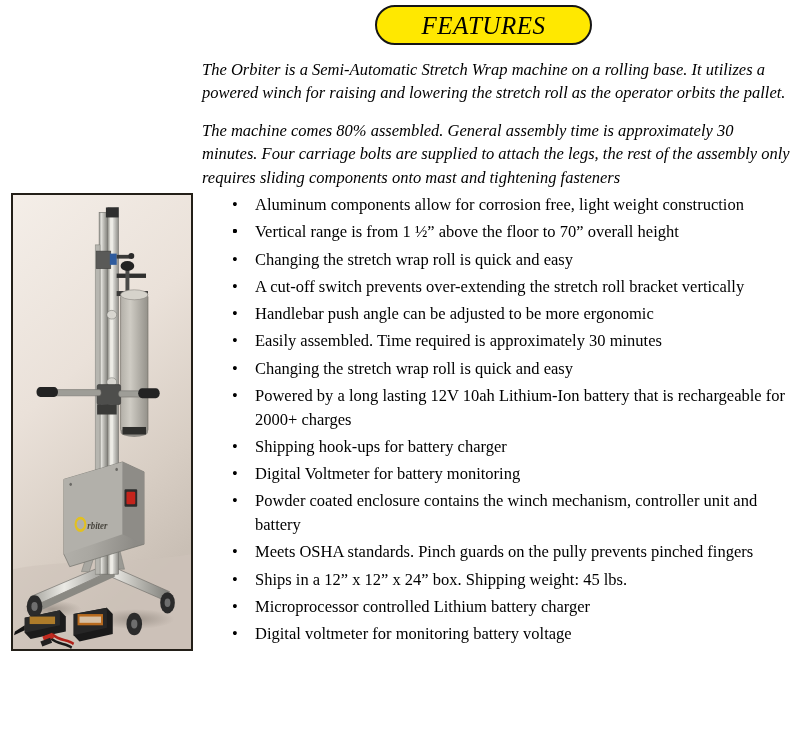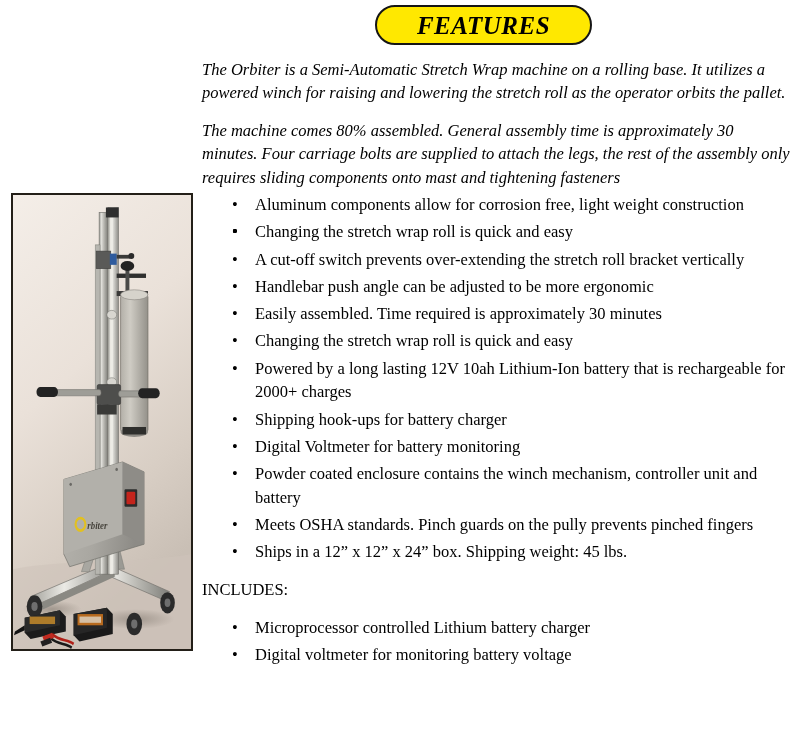--- a/index.html
+++ b/index.html
@@ -26,21 +26,21 @@
     background: #FFE800;
     border: 2px solid #151515;
     border-radius: 20px / 20px;
     box-sizing: border-box;
     display: flex;
     align-items: center;
     justify-content: center;
   }
   #features-banner .banner-text {
     font-family: "Liberation Serif", "DejaVu Serif", serif;
-    font-weight: bold;
+    font-weight: normal;
     font-style: italic;
     font-size: 25px;
     letter-spacing: 0.5px;
     color: #000000;
     line-height: 1;
   }
 
   
   #text-column {
     position: absolute;
@@ -243,20 +243,21 @@
       <span>Aluminum components allow for corrosion free, light weight construction</span>
     </li>
     <li class="bullet-item">
       <span class="dot">•</span>
     </li>
     <li class="bullet-item">
       <span class="dot">•</span>
     </li>
     <li class="bullet-item">
       <span class="dot">•</span>
+      <span>Vertical range is from 1 ½” above the floor to 70” overall height</span>
     </li>
     <li class="bullet-item">
       <span class="dot">•</span>
       <span>Changing the stretch wrap roll is quick and easy</span>
     </li>
     <li class="bullet-item">
       <span class="dot">•</span>
       <span>A cut-off switch prevents over-extending the stretch roll bracket vertically</span>
     </li>
     <li class="bullet-item">
@@ -290,21 +291,20 @@
     <li class="bullet-item">
       <span class="dot">•</span>
       <span>Meets OSHA standards.  Pinch guards on the pully prevents pinched fingers</span>
     </li>
     <li class="bullet-item">
       <span class="dot">•</span>
       <span>Ships in a  12” x 12” x 24” box.  Shipping weight: 45 lbs.</span>
     </li>
   </ul>
 
-  <div id="includes-heading">INCLUDES:</div>
 
   <ul class="includes-list">
     <li class="bullet-item">
       <span class="dot">•</span>
       <span>Microprocessor controlled Lithium battery charger</span>
     </li>
     <li class="bullet-item">
       <span class="dot">•</span>
       <span>Digital voltmeter for monitoring battery voltage</span>
     </li>

